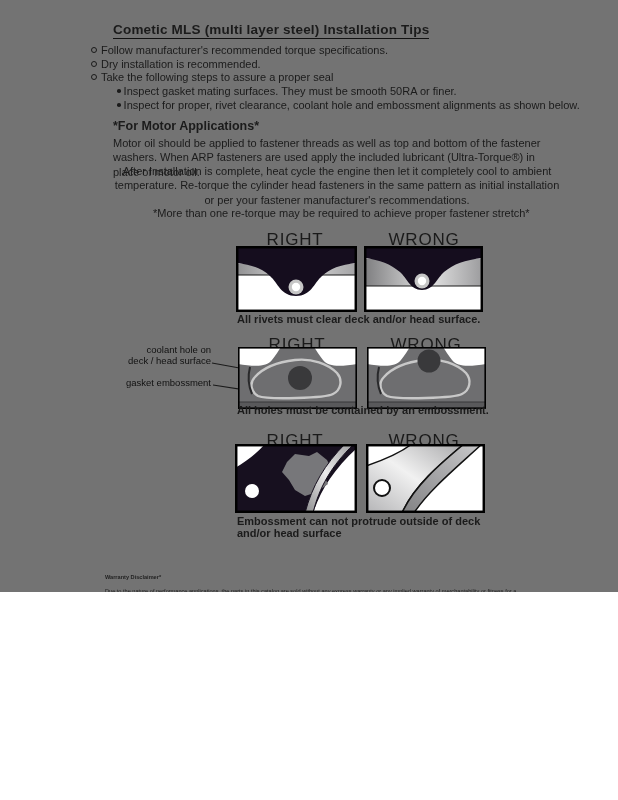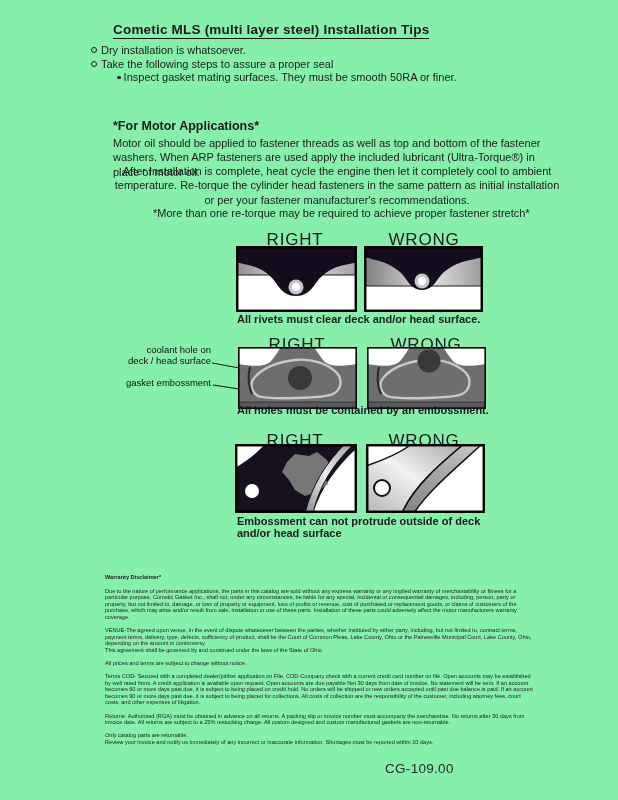--- a/index.html
+++ b/index.html
@@ -1,17 +1,17 @@
 <!DOCTYPE html>
 <html><head>
 <meta charset="utf-8">
 <style>
   html,body{margin:0;padding:0;background:#ffffff;}
   body{font-family:"Liberation Sans","DejaVu Sans",sans-serif;color:#1b1b1b;}
-  #page{position:relative;width:618px;height:800px;background:#86efac;overflow:hidden;}
+  #page{position:relative;width:618px;height:592px;background:#737373;overflow:hidden;}
 
   .title{position:absolute;left:113px;top:22px;font-size:13.5px;font-weight:bold;
          border-bottom:1.6px solid #111;padding-bottom:1px;letter-spacing:.2px;}
 
   .bullets{position:absolute;left:91px;top:44px;width:470px;font-size:11px;}
   .bullet-row{position:relative;height:13.7px;line-height:13.7px;white-space:nowrap;}
   .marker-o{display:inline-block;width:4px;height:4px;border:1px solid #1b1b1b;border-radius:50%;
             vertical-align:middle;margin-right:4px;margin-top:-2px;}
   .sub{padding-left:26px;}
   .marker-dot{display:inline-block;width:3.6px;height:3.6px;background:#1b1b1b;border-radius:50%;
@@ -34,23 +34,25 @@
   .partno{position:absolute;left:385px;top:761px;font-size:13.5px;color:#2a2a2a;letter-spacing:.3px;}
 </style>
 </head>
 <body>
 
 <div id="page">
 
   <div class="title">Cometic MLS (multi layer steel) Installation Tips</div>
 
   <div class="bullets">
-    <div class="bullet-row"><span class="marker-o"></span><span>Dry installation is whatsoever.</span></div>
+    <div class="bullet-row"><span class="marker-o"></span><span>Follow manufacturer's recommended torque specifications.</span></div>
+    <div class="bullet-row"><span class="marker-o"></span><span>Dry installation is recommended.</span></div>
     <div class="bullet-row"><span class="marker-o"></span><span>Take the following steps to assure a proper seal</span></div>
     <div class="bullet-row sub"><span class="marker-dot"></span><span>Inspect gasket mating surfaces.  They must be smooth 50RA or finer.</span></div>
+    <div class="bullet-row sub"><span class="marker-dot"></span><span>Inspect for proper, rivet clearance, coolant hole and embossment alignments as shown below.</span></div>
   </div>
 
   <div class="h2" style="top:119px;">*For Motor Applications*</div>
   <div class="para" style="top:136px;">Motor oil should be applied to fastener threads as well as top and bottom of the fastener washers. When ARP fasteners are used apply the included lubricant (Ultra-Torque®) in place of motor oil.</div>
   <div class="para" style="top:164px;text-align:center;">After Installation is complete, heat cycle the engine then let it completely cool to ambient temperature. Re-torque the cylinder head fasteners in the same pattern as initial installation or per your fastener manufacturer's recommendations.</div>
   <div class="para" style="top:206px;margin-left:40px;">*More than one re-torque may be required to achieve proper fastener stretch*</div>
 
   <div class="dlabel" style="left:295px;top:230px;">RIGHT</div>
   <div class="dlabel" style="left:424px;top:230px;">WRONG</div>
 

